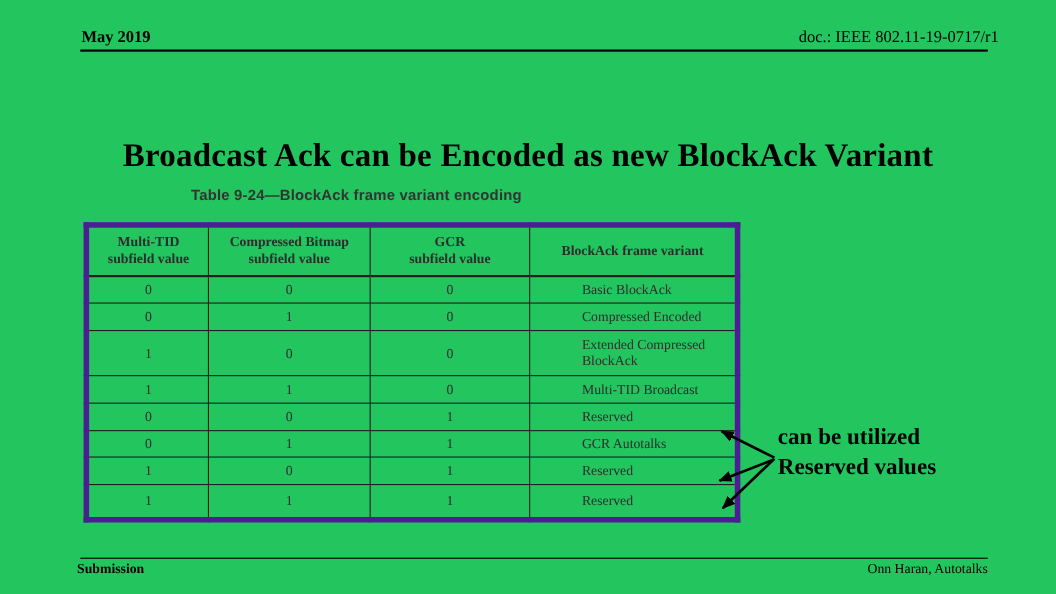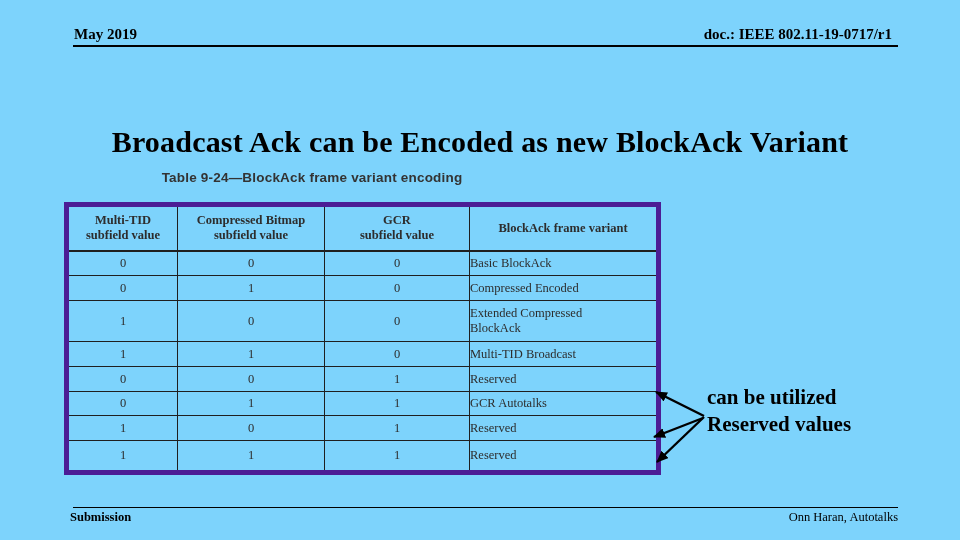--- a/index.html
+++ b/index.html
@@ -1,44 +1,44 @@
 <!DOCTYPE html>
 <html><head>
 <meta charset="utf-8">
 <style>
   html,body { margin:0; padding:0; background:#fff; }
   .slide {
-    position:relative; width:960px; height:540px; background:#7dd3fc;
+    position:relative; width:960px; height:540px; background:#22c55e;
     font-family:"Liberation Serif", serif; color:#000; overflow:hidden;
   }
 
   
   .header-date { position:absolute; left:74px; top:26px; font-size:15px; font-weight:bold; }
-  .header-doc  { position:absolute; right:68px; top:26px; font-size:15px; font-weight:bold; }
+  .header-doc  { position:absolute; right:52px; top:26px; font-size:15px; font-weight:normal; }
   .header-rule { position:absolute; left:73px; top:45px; width:825px; height:0; border-top:2px solid #000; }
 
   
   .slide-title {
     position:absolute; top:81px; left:0; width:100%; text-align:center;
     font-size:30px; font-weight:bold; letter-spacing:0.2px;margin-top:44px;
   }
 
   
-  .table-block { position:absolute; left:64px; top:170px; width:496px; color:#2d2d2d; }
+  .table-block { position:absolute; left:76px; top:170px; width:496px; color:#2d2d2d; }
   .table-caption {
     text-align:center; font-family:"Liberation Sans", sans-serif;
     font-weight:bold; font-size:13.5px; color:#333; margin-bottom:17px; letter-spacing:0.2px;
   }
   table.ba { border-collapse:collapse; table-layout:fixed; width:592px; border:5px solid #4c1d95; }
   table.ba th, table.ba td { border:1px solid #1f1f1f; padding:0; vertical-align:middle; }
   table.ba thead th { border-bottom:2px solid #1f1f1f; font-size:12.5px; font-weight:bold; text-align:center; line-height:15px; }
   table.ba td { font-size:12.5px; }
   td.val { text-align:center; }
   td.variant { text-align:left; padding-left:12px; }
-  td.variant span { white-space:pre-line; display:inline-block; line-height:15px; }
+  td.variant span { white-space:pre-line; display:inline-block; line-height:15px;margin-left:47px; }
 
   
   .annotation { position:absolute; left:707px; top:384px; font-size:21px; font-weight:bold; line-height:27px; }
 
   
   .arrows { position:absolute; left:0; top:0; pointer-events:none; }
 
   
   .footer-rule { position:absolute; left:73px; top:507px; width:825px; height:0; border-top:1.4px solid #000; }
   .footer-left   { position:absolute; left:70px;  top:510px; font-size:12.5px;font-weight:bold; }

